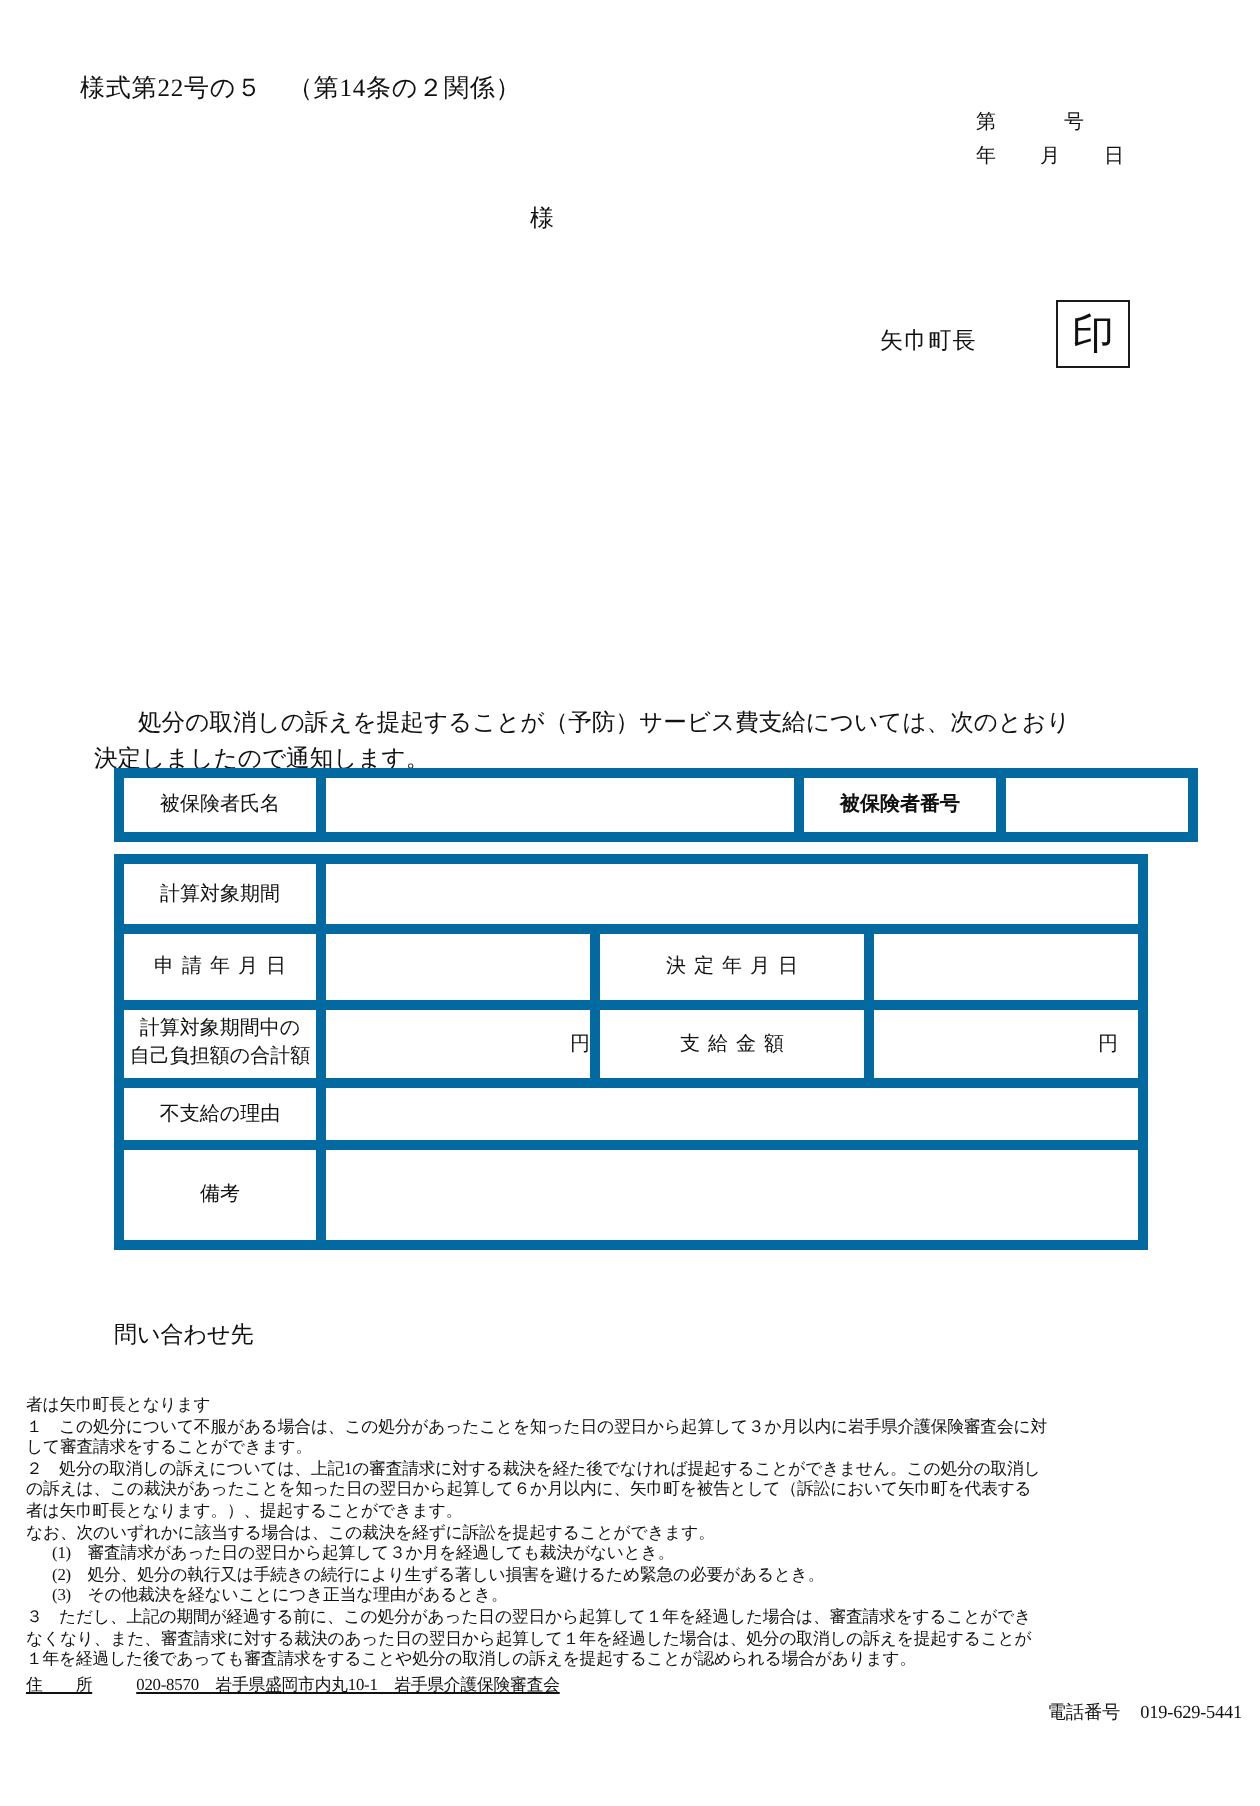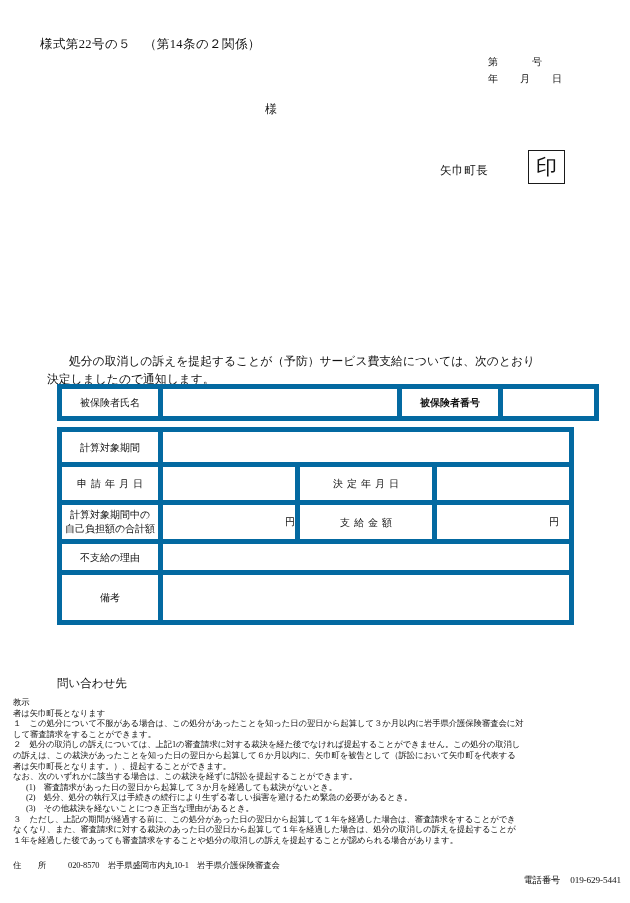--- a/index.html
+++ b/index.html
@@ -126,21 +126,21 @@
     font-size: 11px;
   }
 
   #table-insured { left: 57px; top: 384px; width: 517px; }
   #table-main    { left: 57px; top: 427px; width: 517px; }
 
   
   .contact {
     position: absolute;
     left: 57px;
-    top: 676px;
+    top: 660px;
     font-size: 11.5px;
   }
 
   
   .notes {
     position: absolute;
     left: 13px;
     top: 698px;
     width: 608px;
     font-size: 8.4px;
@@ -157,22 +157,23 @@
   }
   .notes .subitem {
     display: block;
     padding-left: 13px;
   }
   .notes .naoitem {
     display: block;
   }
   .notes .addr {
     display: block;
-    margin-top: 15px;
-    white-space: nowrap;
+    margin-top: 2px;
+    white-space: nowrap;
+    text-decoration: underline;
   }
   .notes .tel {
     display: block;
     margin-top: 3px;
     font-size: 9.2px;
     white-space: nowrap;
     text-align: right;
   }
   .a-gap { display: inline-block; width: 22px; }
   .a-gap2 { display: inline-block; width: 10px; }
@@ -241,21 +242,20 @@
     <tr>
       <td class="lbl" style="height:45px;">備考</td>
       <td colspan="3"></td>
     </tr>
   </tbody>
     </table>
 
   <div class="contact">問い合わせ先</div>
 
   <div class="notes">
-    <span class="head">教示</span>
     <span class="head">者は矢巾町長となります</span>
     <span class="item">１　この処分について不服がある場合は、この処分があったことを知った日の翌日から起算して３か月以内に岩手県介護保険審査会に対</span>
     <span class="item">して審査請求をすることができます。</span>
     <span class="item">２　処分の取消しの訴えについては、上記1の審査請求に対する裁決を経た後でなければ提起することができません。この処分の取消し</span>
     <span class="item">の訴えは、この裁決があったことを知った日の翌日から起算して６か月以内に、矢巾町を被告として（訴訟において矢巾町を代表する</span>
     <span class="item">者は矢巾町長となります。）、提起することができます。</span>
     <span class="naoitem">なお、次のいずれかに該当する場合は、この裁決を経ずに訴訟を提起することができます。</span>
     <span class="subitem">(1)　審査請求があった日の翌日から起算して３か月を経過しても裁決がないとき。</span>
     <span class="subitem">(2)　処分、処分の執行又は手続きの続行により生ずる著しい損害を避けるため緊急の必要があるとき。</span>
     <span class="subitem">(3)　その他裁決を経ないことにつき正当な理由があるとき。</span>

